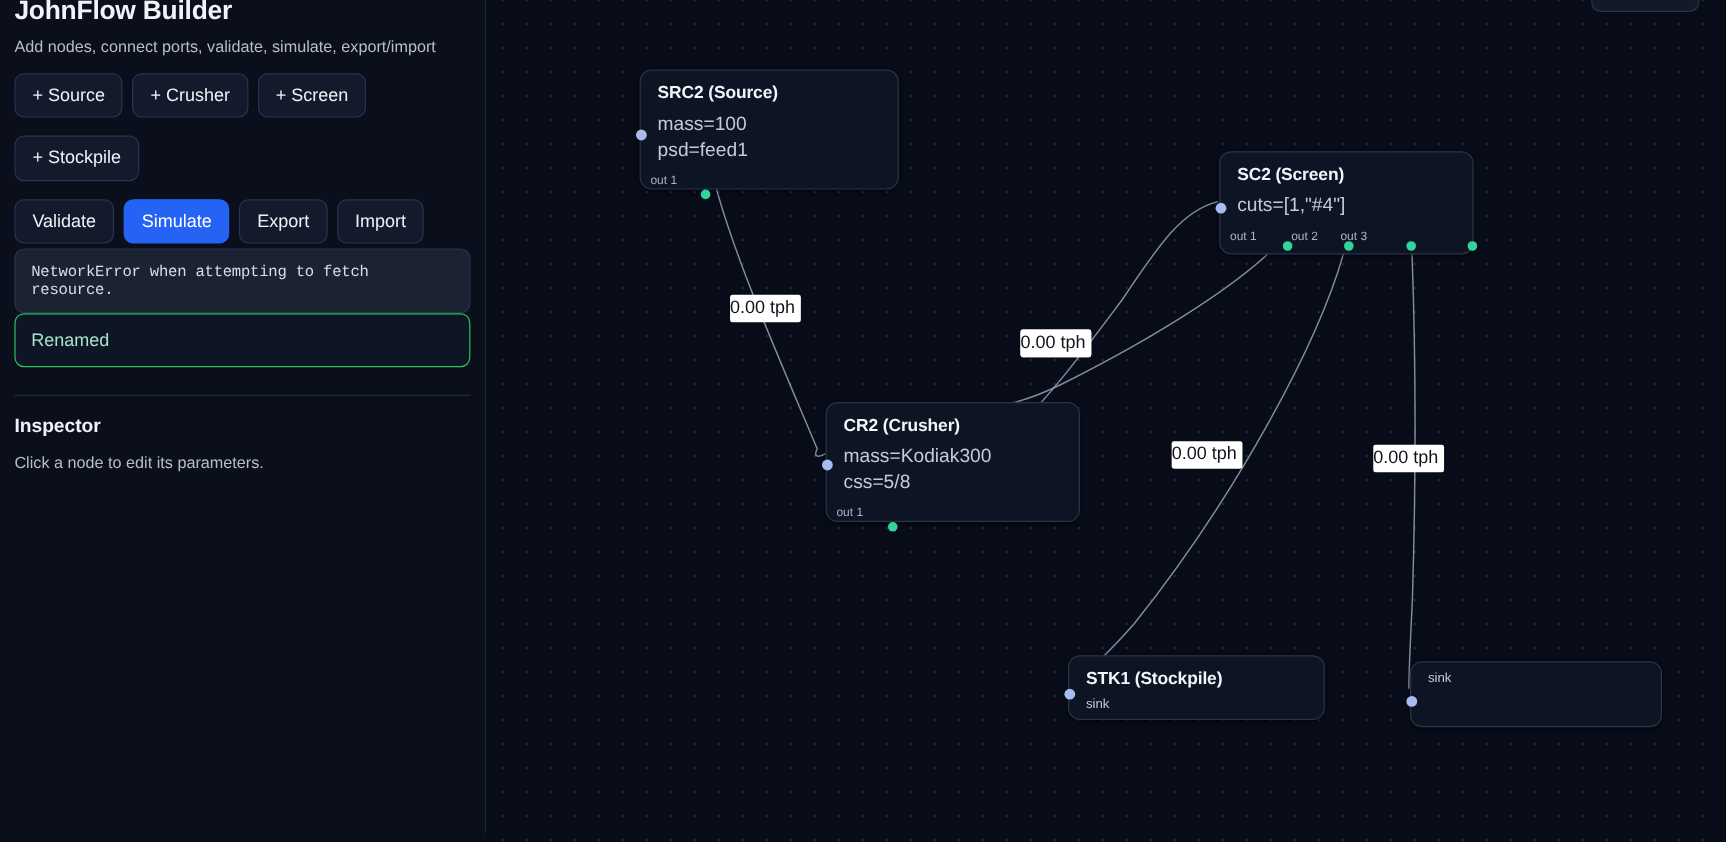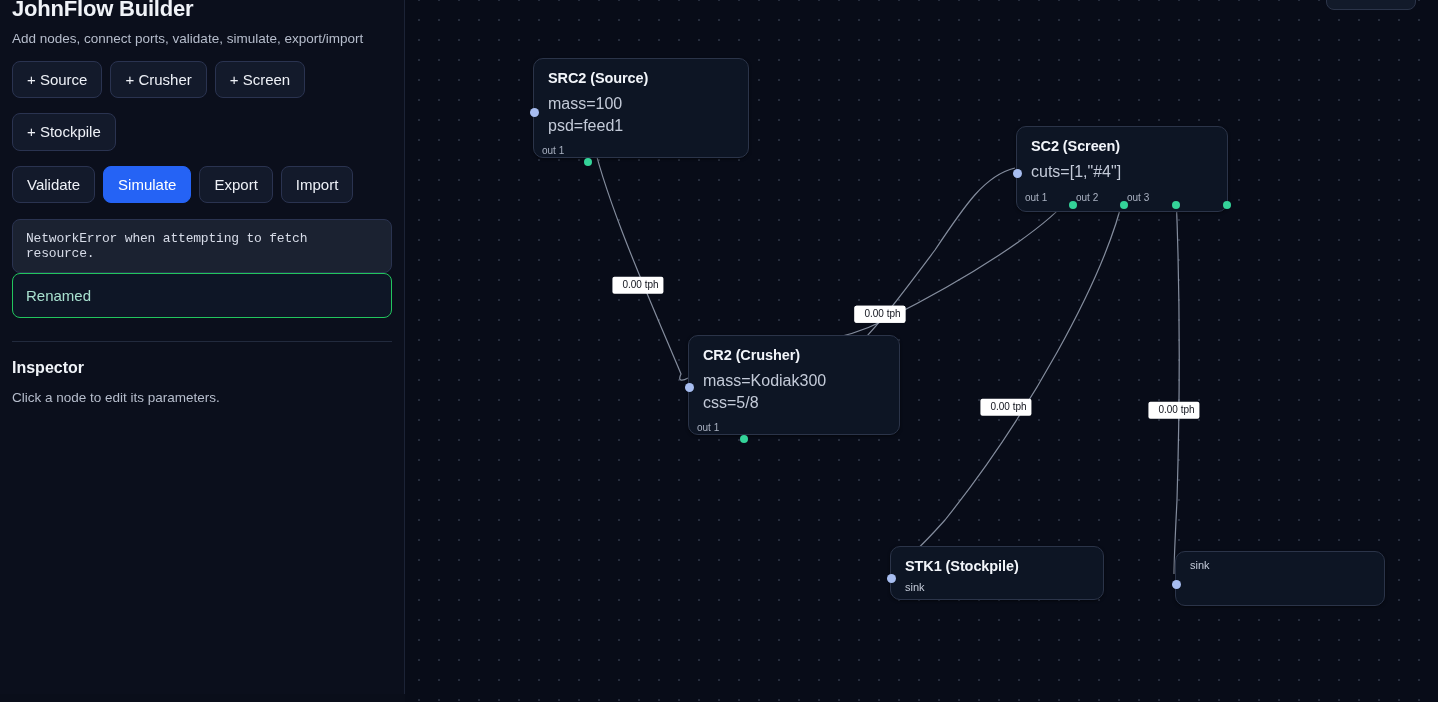--- a/index.html
+++ b/index.html
@@ -37,21 +37,21 @@
     padding:9px 14px;
     font-family:"Liberation Sans", sans-serif;
     cursor:pointer;
     white-space:nowrap;
     line-height:1.15;
   }
   .btn.primary {
     background:#2563f5; border-color:#2563f5; color:#ffffff;
   }
   #status-box {
-    margin-top:16px;
+    margin-top:4px;
     background:#1b2231;
     border:1px solid #2a3350;
     border-radius:8px;
     padding:11px 13px;
     font-family:"Liberation Mono", monospace;
     font-size:13px;
     color:#d7dce8;
     letter-spacing:-0.2px;
   }
   #rename-box {
@@ -84,28 +84,27 @@
     background-position:4px 10px;
     overflow:hidden;
   }
   #edge-layer { position:absolute; inset:0; width:100%; height:100%; pointer-events:none; }
   .edge-path { fill:none; stroke:#9aa3b5; stroke-width:1.2; opacity:.85; }
 
   .edge-label {
     position:absolute;
     background:#ffffff;
     color:#10131c;
-    font-size:10px;
+    font-size:15px;
     font-family:"Liberation Sans", sans-serif;
-    padding:2px 5px 2px 10px;
+    padding:2px 5px 2px 0;
     border-radius:2px;
     white-space:nowrap;
     line-height:1.25;
     transform:translate(-50%,-50%);
-    margin-top:28px;
   }
 
   .node {
     position:absolute;
     background:#0d1524;
     border:1px solid #2b3449;
     border-radius:10px;
     box-shadow:0 1px 3px rgba(0,0,0,.5);
   }
   .node-title {
@@ -209,21 +208,21 @@
         <div class="node" style="left: 611px; top: 126px; width: 212px; height: 86px;">
           <div class="node-title">SC2 (Screen)</div>
           <div class="node-params">
             <div>cuts=[1,"#4"]</div>
           </div>
           <div class="node-ports">
             <span class="port-label" style="left: 8px;">out 1</span>
             <span class="port out" style="left: 52px; top: 18px;"></span>
             <span class="port-label" style="left: 59px;">out 2</span>
             <span class="port out" style="left: 103px; top: 18px;"></span>
-            <span class="port-label" style="left: 110px;">out 3</span>
+            <span class="port-label" style="left: 100px;">out 3</span>
             <span class="port out" style="left: 155px; top: 18px;"></span>
             <span class="port out" style="left: 206px; top: 18px;"></span>
           </div>
           <span class="port in" style="position: absolute; top: 42px;"></span>
         </div>
         <div class="node" style="left: 283px; top: 335px; width: 212px; height: 100px;">
           <div class="node-title">CR2 (Crusher)</div>
           <div class="node-params">
             <div>mass=Kodiak300</div>
             <div>css=5/8</div>

